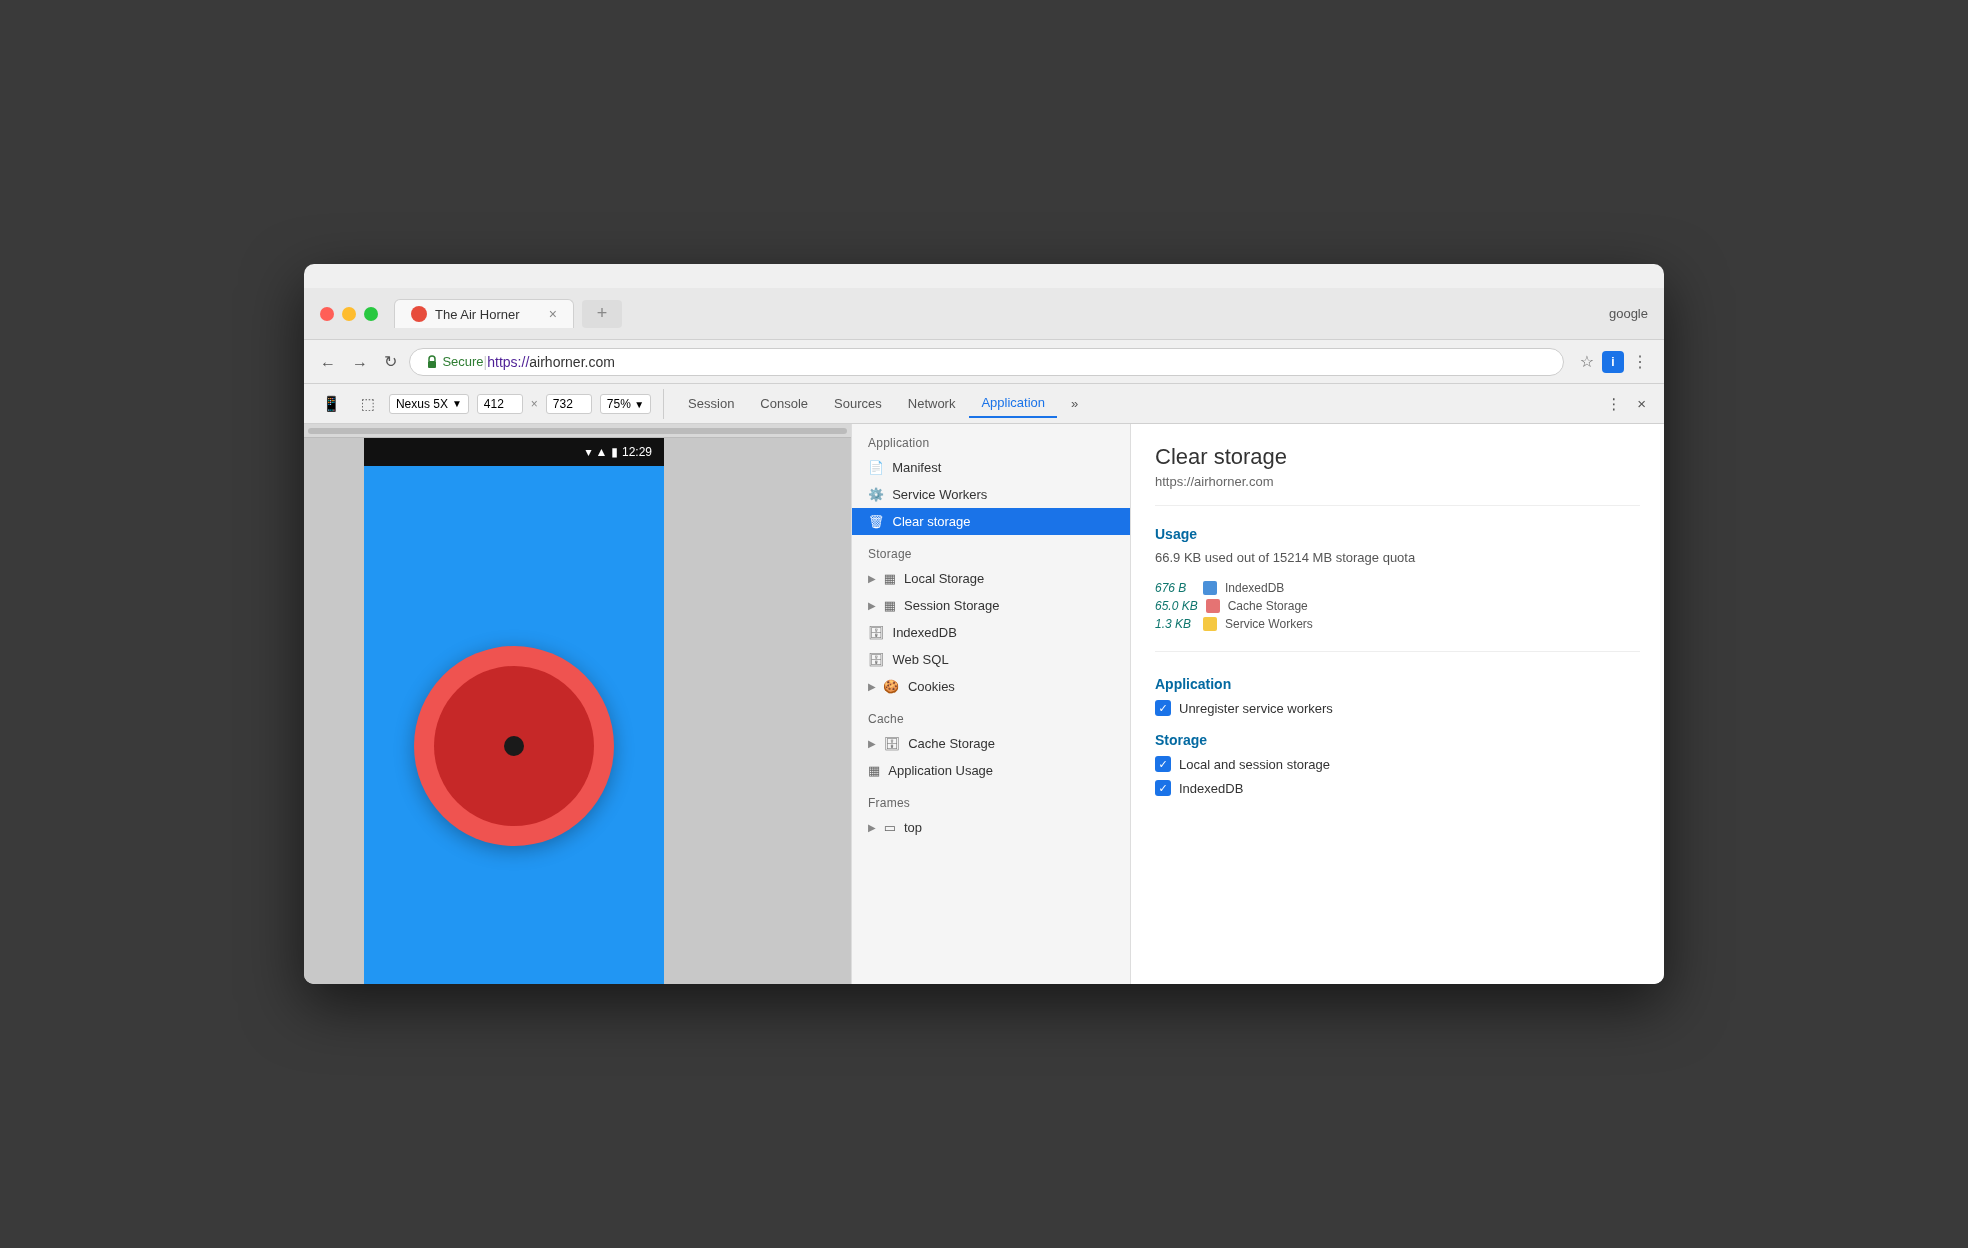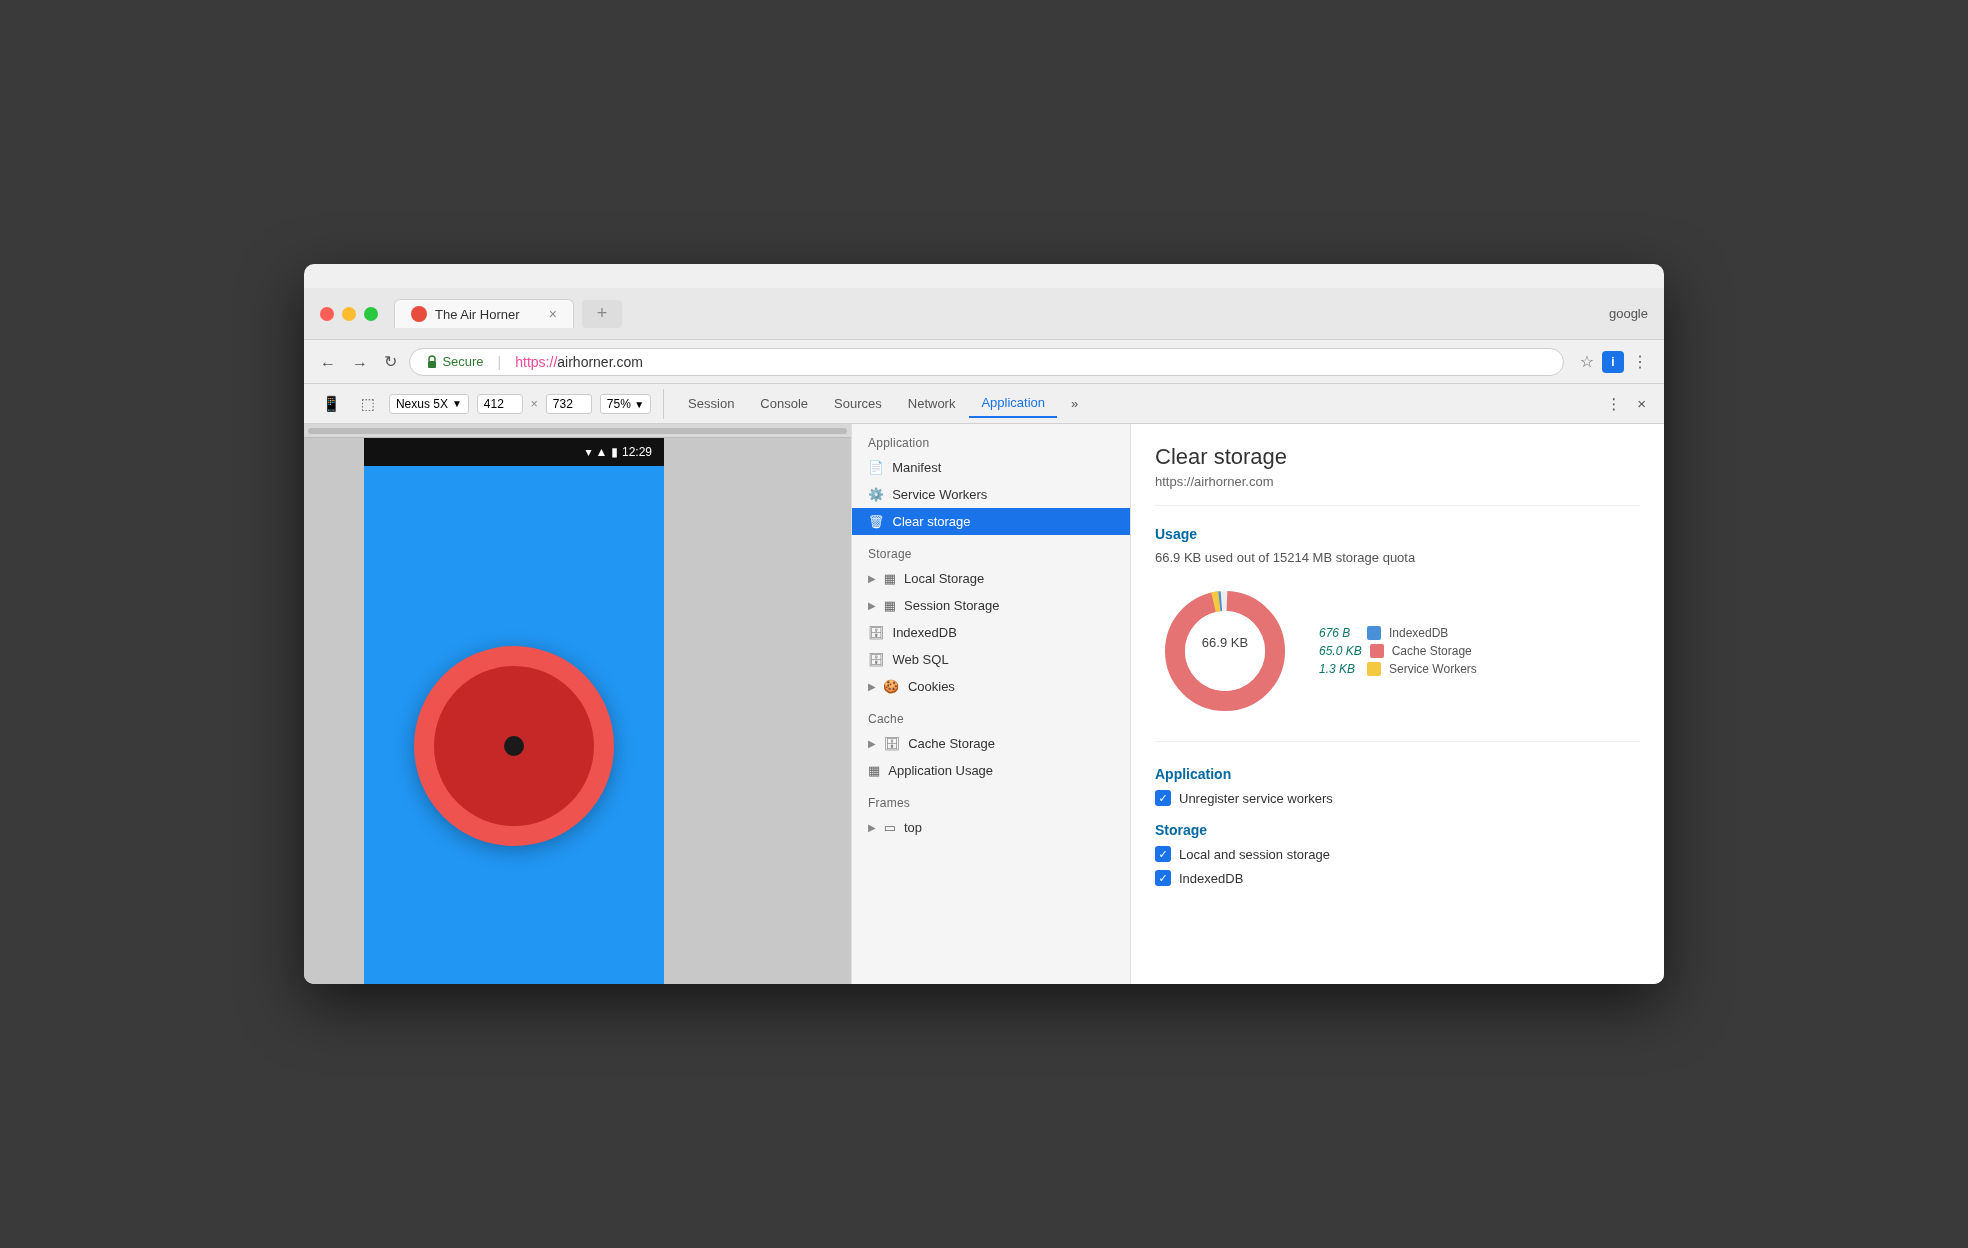--- a/index.html
+++ b/index.html
@@ -112,21 +112,21 @@
     }
     .address-input {
       flex: 1;
       background: white;
       border: 1px solid #ccc;
       border-radius: 20px;
       padding: 5px 16px;
       font-size: 14px;
       display: flex;
       align-items: center;
-      gap: 14px;
+      gap: 0;
     }
     .secure-icon {
       color: #2e7d32;
       font-size: 13px;
       display: flex;
       align-items: center;
       gap: 4px;
     }
     .address-actions {
       display: flex;
@@ -469,21 +469,21 @@
     <div class="address-input">
       <span class="secure-icon">
         <svg width="12" height="14" viewBox="0 0 12 14" fill="none">
             <rect x="2" y="6" width="8" height="7" rx="1" fill="#2e7d32"></rect>
             <path d="M3 6V4a3 3 0 016 0v2" stroke="#2e7d32" stroke-width="1.5" fill="none"></path>
           </svg>
         <span style="color:#2e7d32;font-size:13px;">Secure</span>
       </span>
       <span style="color:#ccc;">|</span>
       <span style="font-size:14px;color:#333;">
-        <span style="color:#ec4899;">https://</span><span>airhorner.com</span>
+        <span style="color:#4c1d95;">https://</span><span>airhorner.com</span>
       </span>
     </div>
     <div class="address-actions">
       <button class="addr-action-btn">☆</button>
       <button class="extension-btn">i</button>
       <button class="addr-action-btn">⋮</button>
     </div>
   </div>
 
   <div class="devtools-bar">
@@ -604,35 +604,20 @@
 
     <div class="devtools-panel">
       <div class="panel-title">Clear storage</div>
       <div class="panel-url">https://airhorner.com</div>
 
       <div class="section-block">
         <div class="section-title">Usage</div>
         <div class="usage-text">66.9 KB used out of 15214 MB storage quota</div>
 
         <div class="usage-chart-area">
-          <div class="donut-wrapper">
-            <svg class="donut-chart" viewBox="0 0 140 140">
-
-              <circle cx="70" cy="70" r="50" fill="none" stroke="#eee" stroke-width="20"></circle>
-
-              <circle cx="70" cy="70" r="50" fill="none" stroke="#E57373" stroke-width="20" stroke-dasharray="304 10" stroke-dashoffset="-2" transform="rotate(-90 70 70)"></circle>
-
-              <circle cx="70" cy="70" r="50" fill="none" stroke="#4A90D9" stroke-width="20" stroke-dasharray="4 310" stroke-dashoffset="-306" transform="rotate(-90 70 70)"></circle>
-
-              <circle cx="70" cy="70" r="50" fill="none" stroke="#F5C842" stroke-width="20" stroke-dasharray="6 308" stroke-dashoffset="-302" transform="rotate(-90 70 70)"></circle>
-
-              <circle cx="70" cy="70" r="40" fill="white"></circle>
-              <text x="70" y="66" text-anchor="middle" font-size="13" fill="#444" font-weight="500">66.9 KB</text>
-            </svg>
-          </div>
 
           <div class="legend">
             <div class="legend-item">
               <span class="legend-value">676 B</span>
               <div class="legend-color" style="background:#4A90D9;"></div>
               <span class="legend-label">IndexedDB</span>
             </div>
             <div class="legend-item">
               <span class="legend-value">65.0 KB</span>
               <div class="legend-color" style="background:#E57373;"></div>

